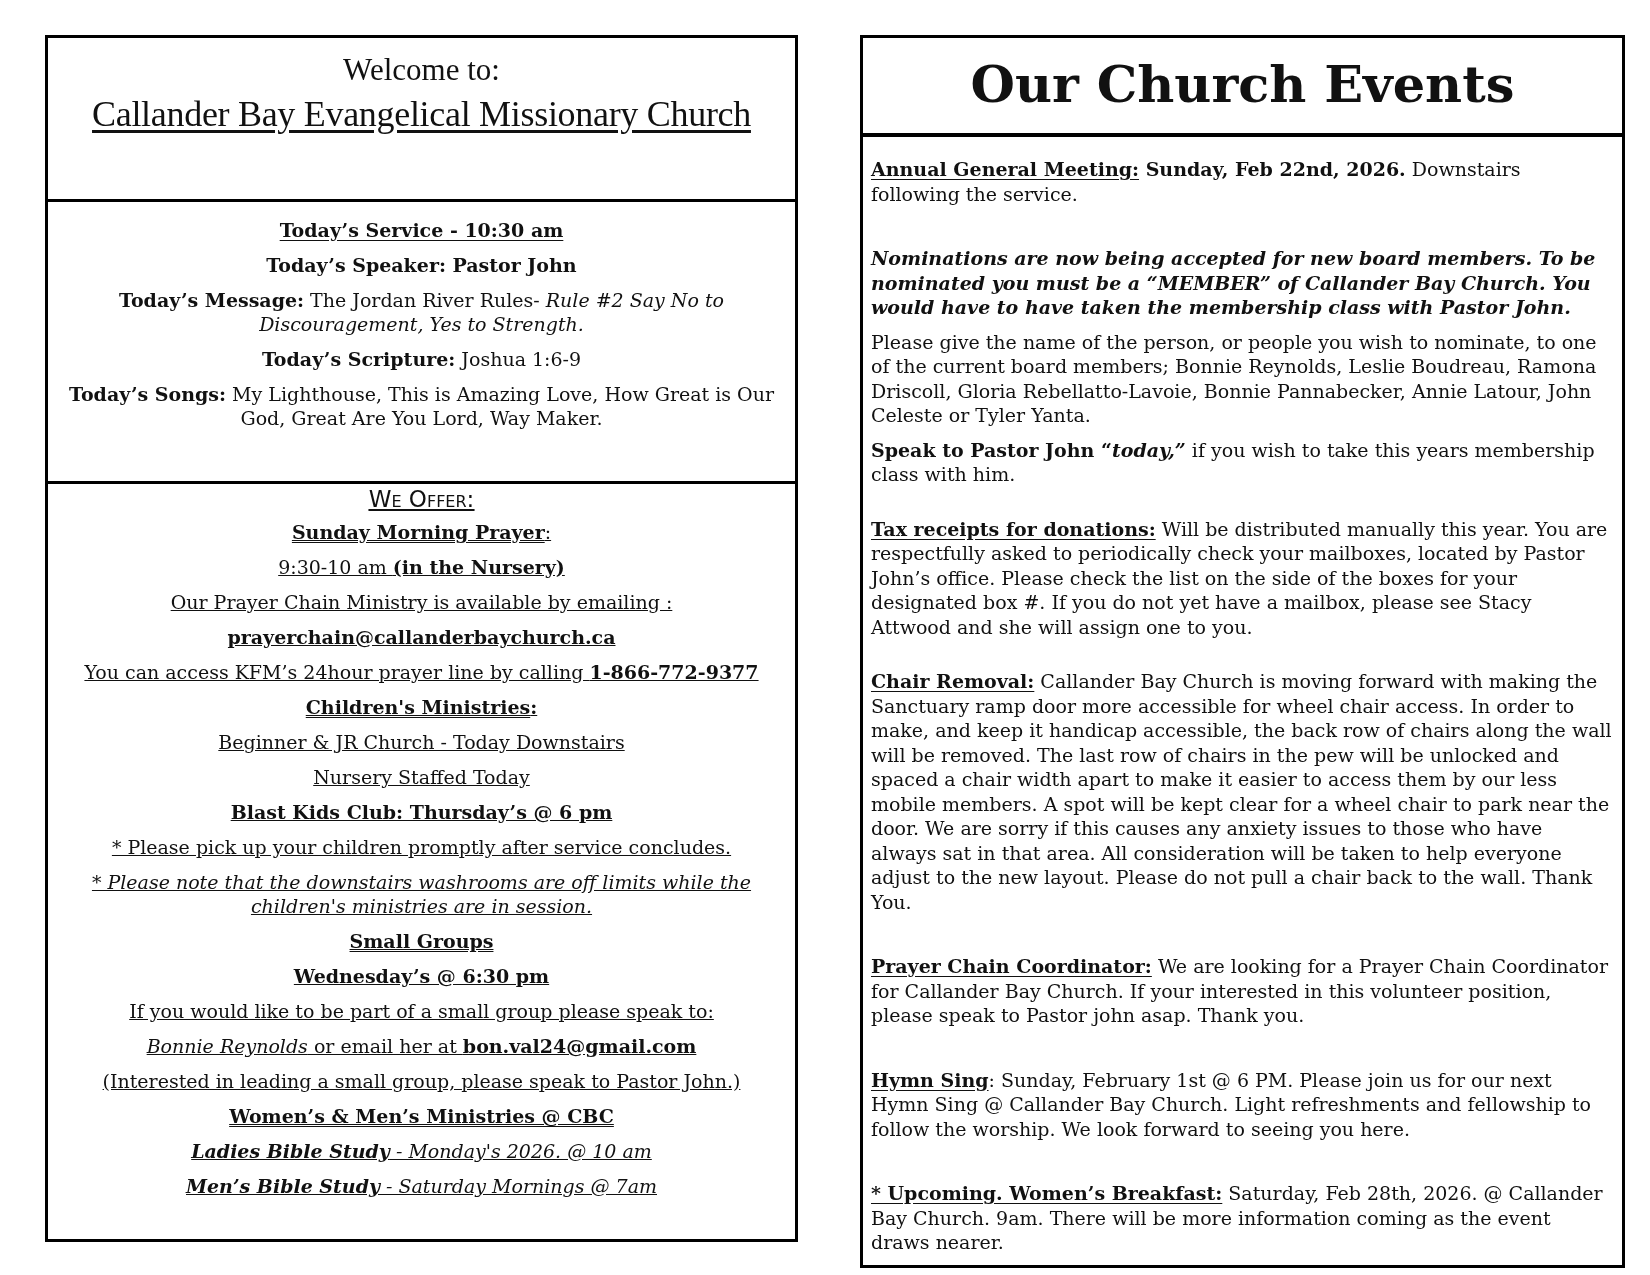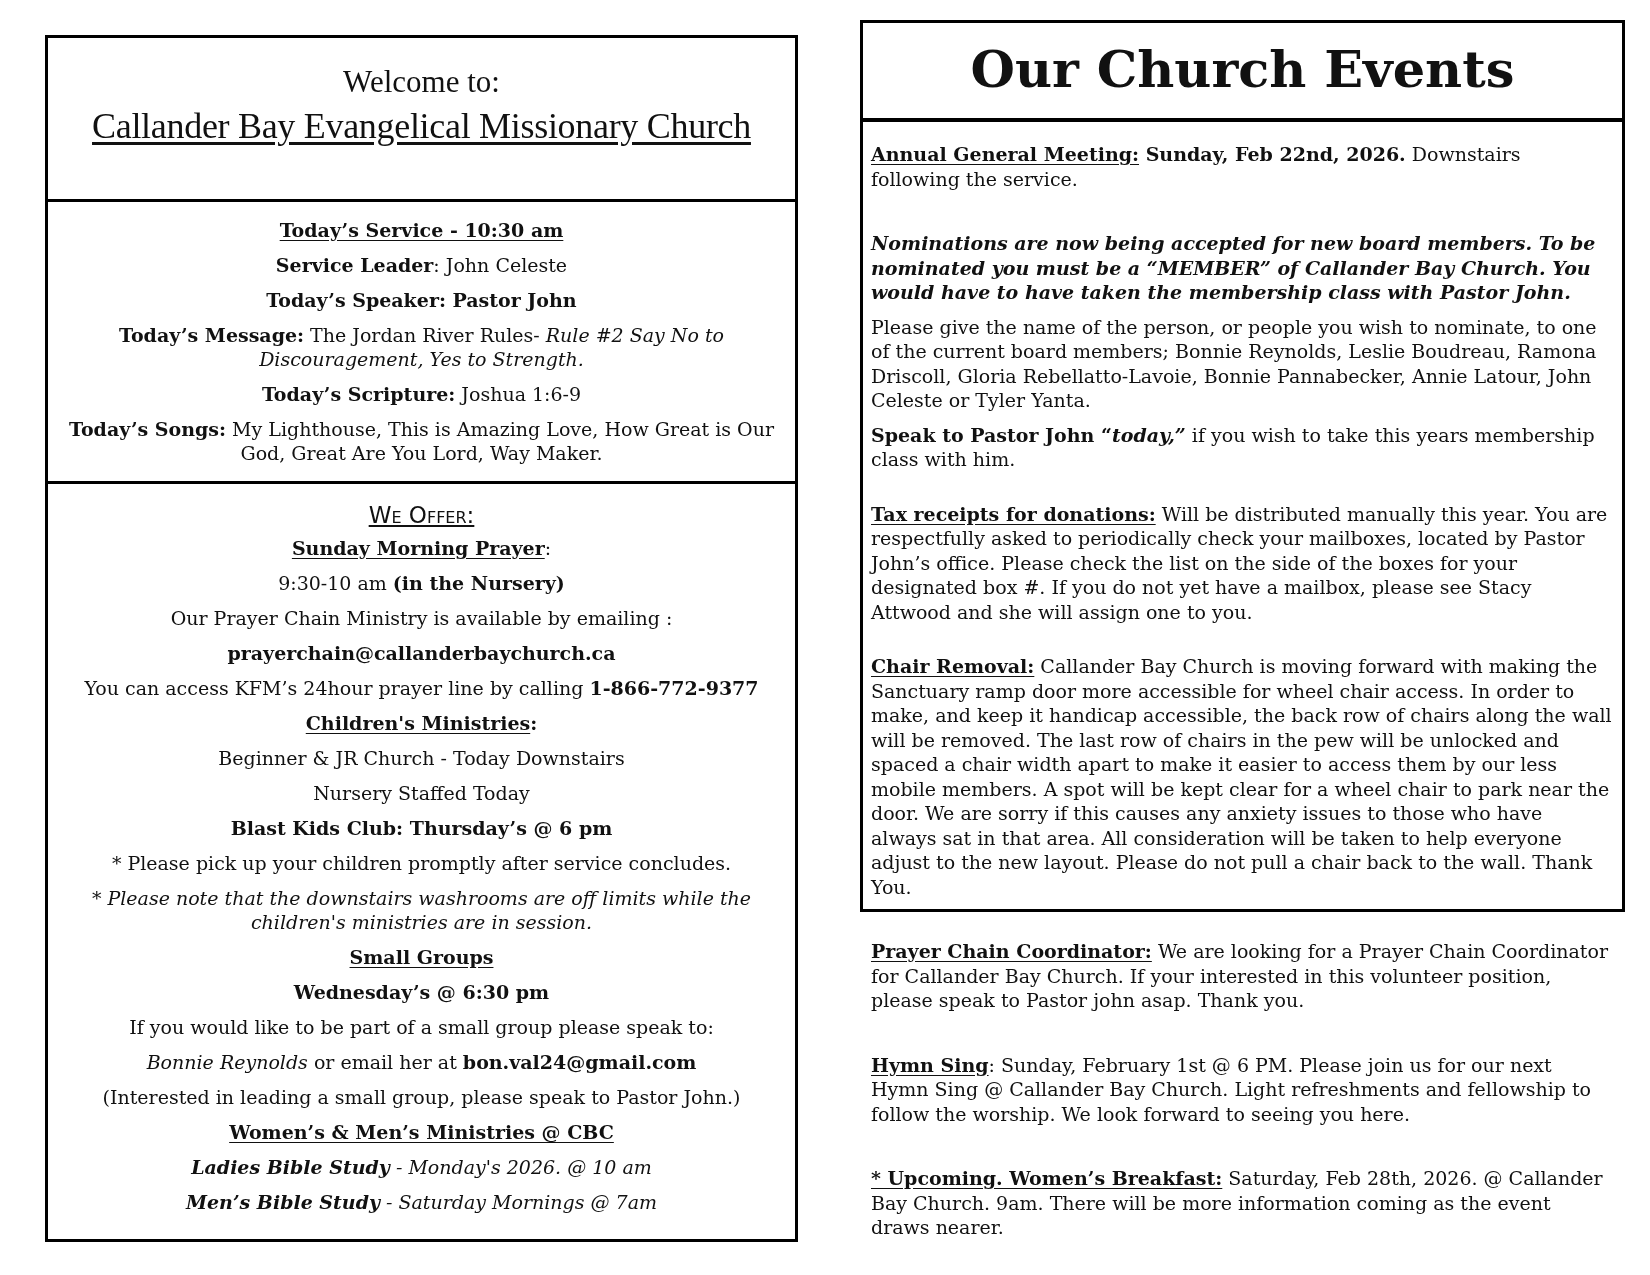--- a/index.html
+++ b/index.html
@@ -1,28 +1,28 @@
 <!DOCTYPE html>
 <html><head>
 <meta charset="utf-8">
 <style>
   html, body { margin: 0; padding: 0; background: #ffffff; }
   body { width: 1650px; height: 1275px; position: relative; overflow: hidden;
          font-family: "DejaVu Serif", "Liberation Serif", serif; color: #111; }
   .panel { position: absolute; border: 3px solid #000; box-sizing: border-box; background: #fff; }
   #left-panel { left: 45px; top: 35px; width: 753px; height: 1207px; }
-  #right-panel { left: 860px; top: 20px; width: 765px; height: 892px; }
+  #right-panel { left: 860px; top: 35px; width: 765px; height: 1233px; }
 
   .section { border-bottom: 3px solid #000; text-align: center; box-sizing: border-box; }
   .section:last-child { border-bottom: none; }
   #welcome-section { height: 164px; padding-top: 12px; }
   #service-section { height: 282px; padding-top: 16px; }
-  #offer-section { padding-top: 16px; }
+  #offer-section { padding-top: 0; text-decoration: underline; }
 
-  .welcome-to { font-family: "Liberation Serif", serif; font-size: 31px; line-height: 40px; margin-top: 12px; }
+  .welcome-to { font-family: "Liberation Serif", serif; font-size: 31px; line-height: 40px; }
   .church-name { font-family: "Liberation Serif", serif; font-size: 36px; line-height: 48px;
                  text-decoration: underline; text-underline-offset: 4px; letter-spacing: -0.3px; }
   .tagline { font-family: "DejaVu Sans", sans-serif; font-style: italic; font-weight: bold;
              font-size: 21px; line-height: 40px; }
 
   .line { font-size: 19px; line-height: 24px; margin: 0 14px 11px 14px; }
   .b { font-weight: bold; text-align: center; }
   .i { font-style: italic; }
   .u { text-decoration: underline; text-underline-offset: 3px; }
   .offer-title { font-family: "DejaVu Sans", sans-serif; font-size: 23px; line-height: 30px;
@@ -41,21 +41,20 @@
 
 <div class="panel" id="left-panel">
 
   <div class="section" id="welcome-section">
     <div class="welcome-to">Welcome to:</div>
     <div class="church-name">Callander Bay Evangelical Missionary Church</div>
   </div>
 
   <div class="section" id="service-section">
     <div class="line b u">Today’s Service - 10:30 am</div>
-    <div class="line"><span class="b">Service Leader</span><span>: </span><span>John Celeste</span></div>
     <div class="line b">Today’s Speaker: Pastor John</div>
     <div class="line"><span class="b">Today’s Message:</span><span> The Jordan River Rules- </span><span class="i">Rule #2 Say No to Discouragement, Yes to Strength.</span></div>
     <div class="line"><span class="b">Today’s Scripture:</span><span> Joshua 1:6-9</span></div>
     <div class="line"><span class="b">Today’s Songs:</span><span> My Lighthouse, This is Amazing Love, How Great is Our God, Great Are You Lord, Way Maker.</span></div>
   </div>
 
   <div class="section" id="offer-section">
     <div class="offer-title">We Offer:</div>
     <div class="line"><span class="b u">Sunday Morning Prayer</span><span>:</span></div>
     <div class="line"><span>9:30-10 am </span><span class="b">(in the Nursery)</span></div>

